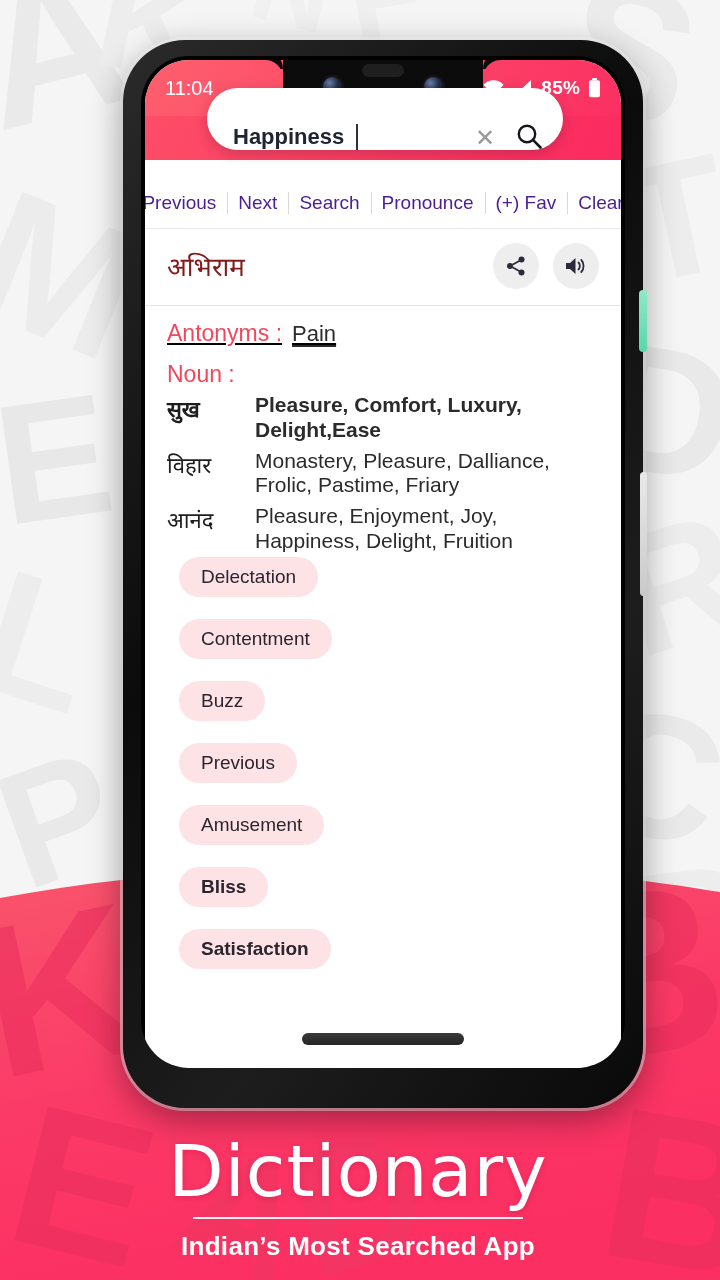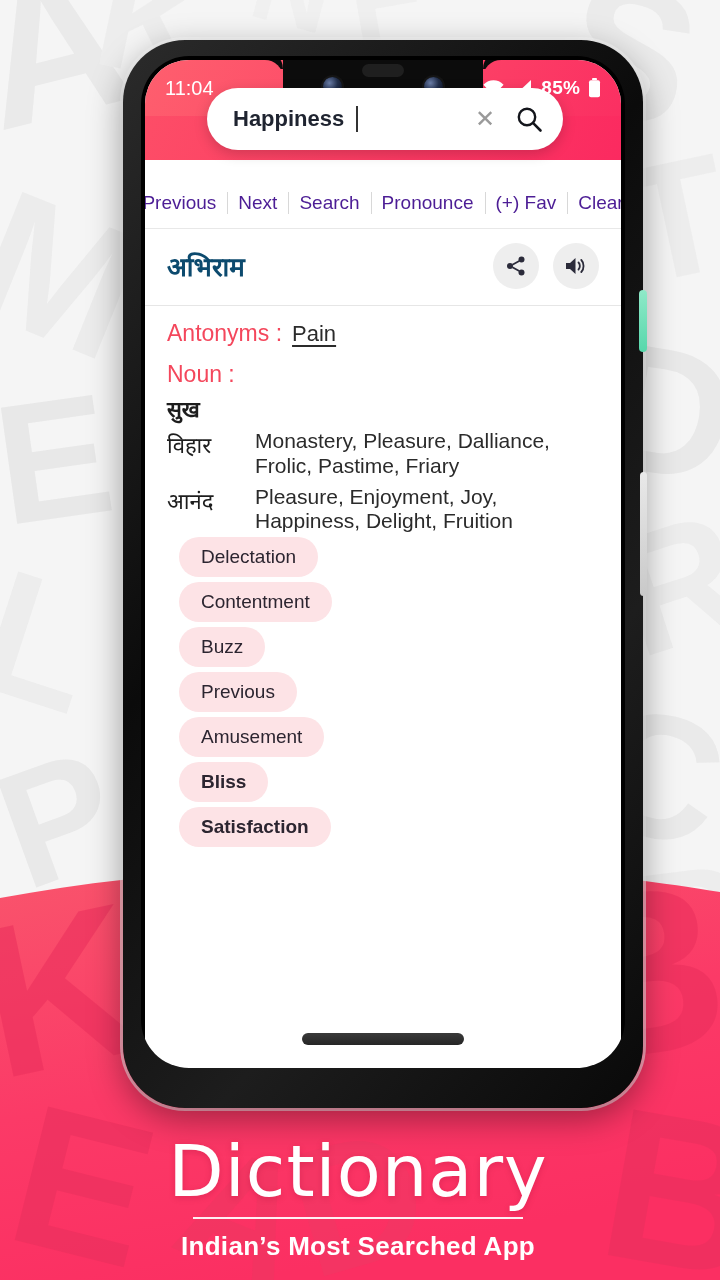--- a/index.html
+++ b/index.html
@@ -107,21 +107,21 @@
   #overflow-dots{ margin-left:auto; display:flex; flex-direction:column; gap:4px; cursor:pointer; }
   #overflow-dots i{ width:4.5px; height:4.5px; border-radius:50%; background:#fff; display:block; }
 
   
   #search-zone{ position:relative; height:44px;
     background:linear-gradient(115deg,#fd4d67 0%, #fb2a60 100%); }
   #search-card{
     position:absolute; left:62px; right:58px; top:-28px; height:62px;
     background:#fff; border-radius:31px;
     box-shadow:0 4px 14px rgba(0,0,0,.18);
-    display:flex; align-items:center; padding:0 20px 0 26px;
+    display:flex; align-items:flex-end; padding:0 20px 0 26px;
   }
   #search-text{ font-size:22px; font-weight:600; color:#1f2430; }
   #caret{ width:2px; height:26px; background:#333; margin-left:12px; }
   #clear-x{ margin-left:auto; font-size:24px; color:#9a9a9a; font-weight:300; cursor:pointer; line-height:1; }
   #search-mag{ margin-left:20px; display:flex; align-items:center; cursor:pointer; }
 
   
   #action-row{
     display:flex; align-items:center; justify-content:center;
     height:50px; background:#fff; margin-top:18px;
@@ -131,42 +131,42 @@
   #action-row .act + .act::before{
     content:""; position:absolute; left:0; top:50%; transform:translateY(-50%);
     width:1px; height:22px; background:#d8d8d8;
   }
   .hdr-sep{ height:1px; background:#e8e8e8; margin:0 0 0 0; }
 
   
   #word-row{
     display:flex; align-items:center; padding:14px 22px 16px 22px; background:#fff;
   }
-  #word-main{ font-size:26px; color:#0c4a6e; font-family:"DejaVu Sans", sans-serif;font-weight:bold; }
+  #word-main{ font-size:26px; color:#7f1d1d; font-family:"DejaVu Sans", sans-serif; }
   #word-actions{ margin-left:auto; display:flex; gap:14px; }
   .round-btn{
     width:46px; height:46px; border-radius:50%; background:#eeeeee;
     display:flex; align-items:center; justify-content:center; cursor:pointer;
   }
 
   
   #content{ background:#fff; padding:0 22px; }
   .divider{ height:1px; background:#e6e6e6; }
   .label-red{ color:#f4475c; font-size:23px; }
-  #antonyms-row{ display:flex; align-items:baseline; gap:10px; padding:14px 0 4px 0; }
+  #antonyms-row{ display:flex; align-items:baseline; gap:10px; padding:14px 0 4px 0;text-decoration:underline; }
   #antonym-value{ color:#2b2b2b; font-size:22px; text-decoration:underline; text-underline-offset:4px; cursor:pointer; }
   #noun-label{ padding:10px 0 2px 0; }
 
   .meaning{ display:flex; gap:16px; padding:3px 0; }
   .meaning .hi{ flex:0 0 72px; font-size:22px; color:#1d1d1d; font-family:"DejaVu Sans", sans-serif; }
   .meaning .en{ font-size:21px; color:#2b2b2b; line-height:1.18; }
   .meaning.bold .hi, .meaning.bold .en{ font-weight:bold; }
 
   #syn-title{ color:#f4475c; font-size:23px; font-weight:bold; padding:22px 0 12px 12px; }
-  #chips{ display:flex; flex-direction:column; align-items:flex-start; gap:5px; padding-left:12px; }
+  #chips{ display:flex; flex-direction:column; align-items:flex-start; gap:22px; padding-left:12px; }
   .chip{
     background:#fde3e6; border-radius:22px; padding:9px 22px;
     font-size:19px; color:#2c2530; cursor:pointer;
   }
   .chip.b{ font-weight:bold; }
 
   
   #branding{ position:absolute; left:0; right:4px; bottom:18px; text-align:center; color:#fff; }
   #brand-title{ font-size:72px; font-weight:400; letter-spacing:1px; line-height:1;
                 font-family:"DejaVu Sans", sans-serif; text-shadow:0 2px 6px rgba(140,10,45,.22); }
@@ -308,20 +308,21 @@
         <div id="antonyms-row">
           <span class="label-red">Antonyms :</span>
           <span id="antonym-value">Pain</span>
         </div>
 
         <div class="label-red" id="noun-label">Noun :</div>
 
         <div id="noun-entries">
             <div class="meaning bold">
               <div class="hi">सुख</div>
+              <div class="en">Pleasure, Comfort, Luxury, Delight,Ease</div>
             </div>
             <div class="meaning">
               <div class="hi">विहार</div>
               <div class="en">Monastery, Pleasure, Dalliance, Frolic, Pastime, Friary</div>
             </div>
             <div class="meaning">
               <div class="hi">आनंद</div>
               <div class="en">Pleasure, Enjoyment, Joy, Happiness, Delight, Fruition</div>
             </div>
           </div>

